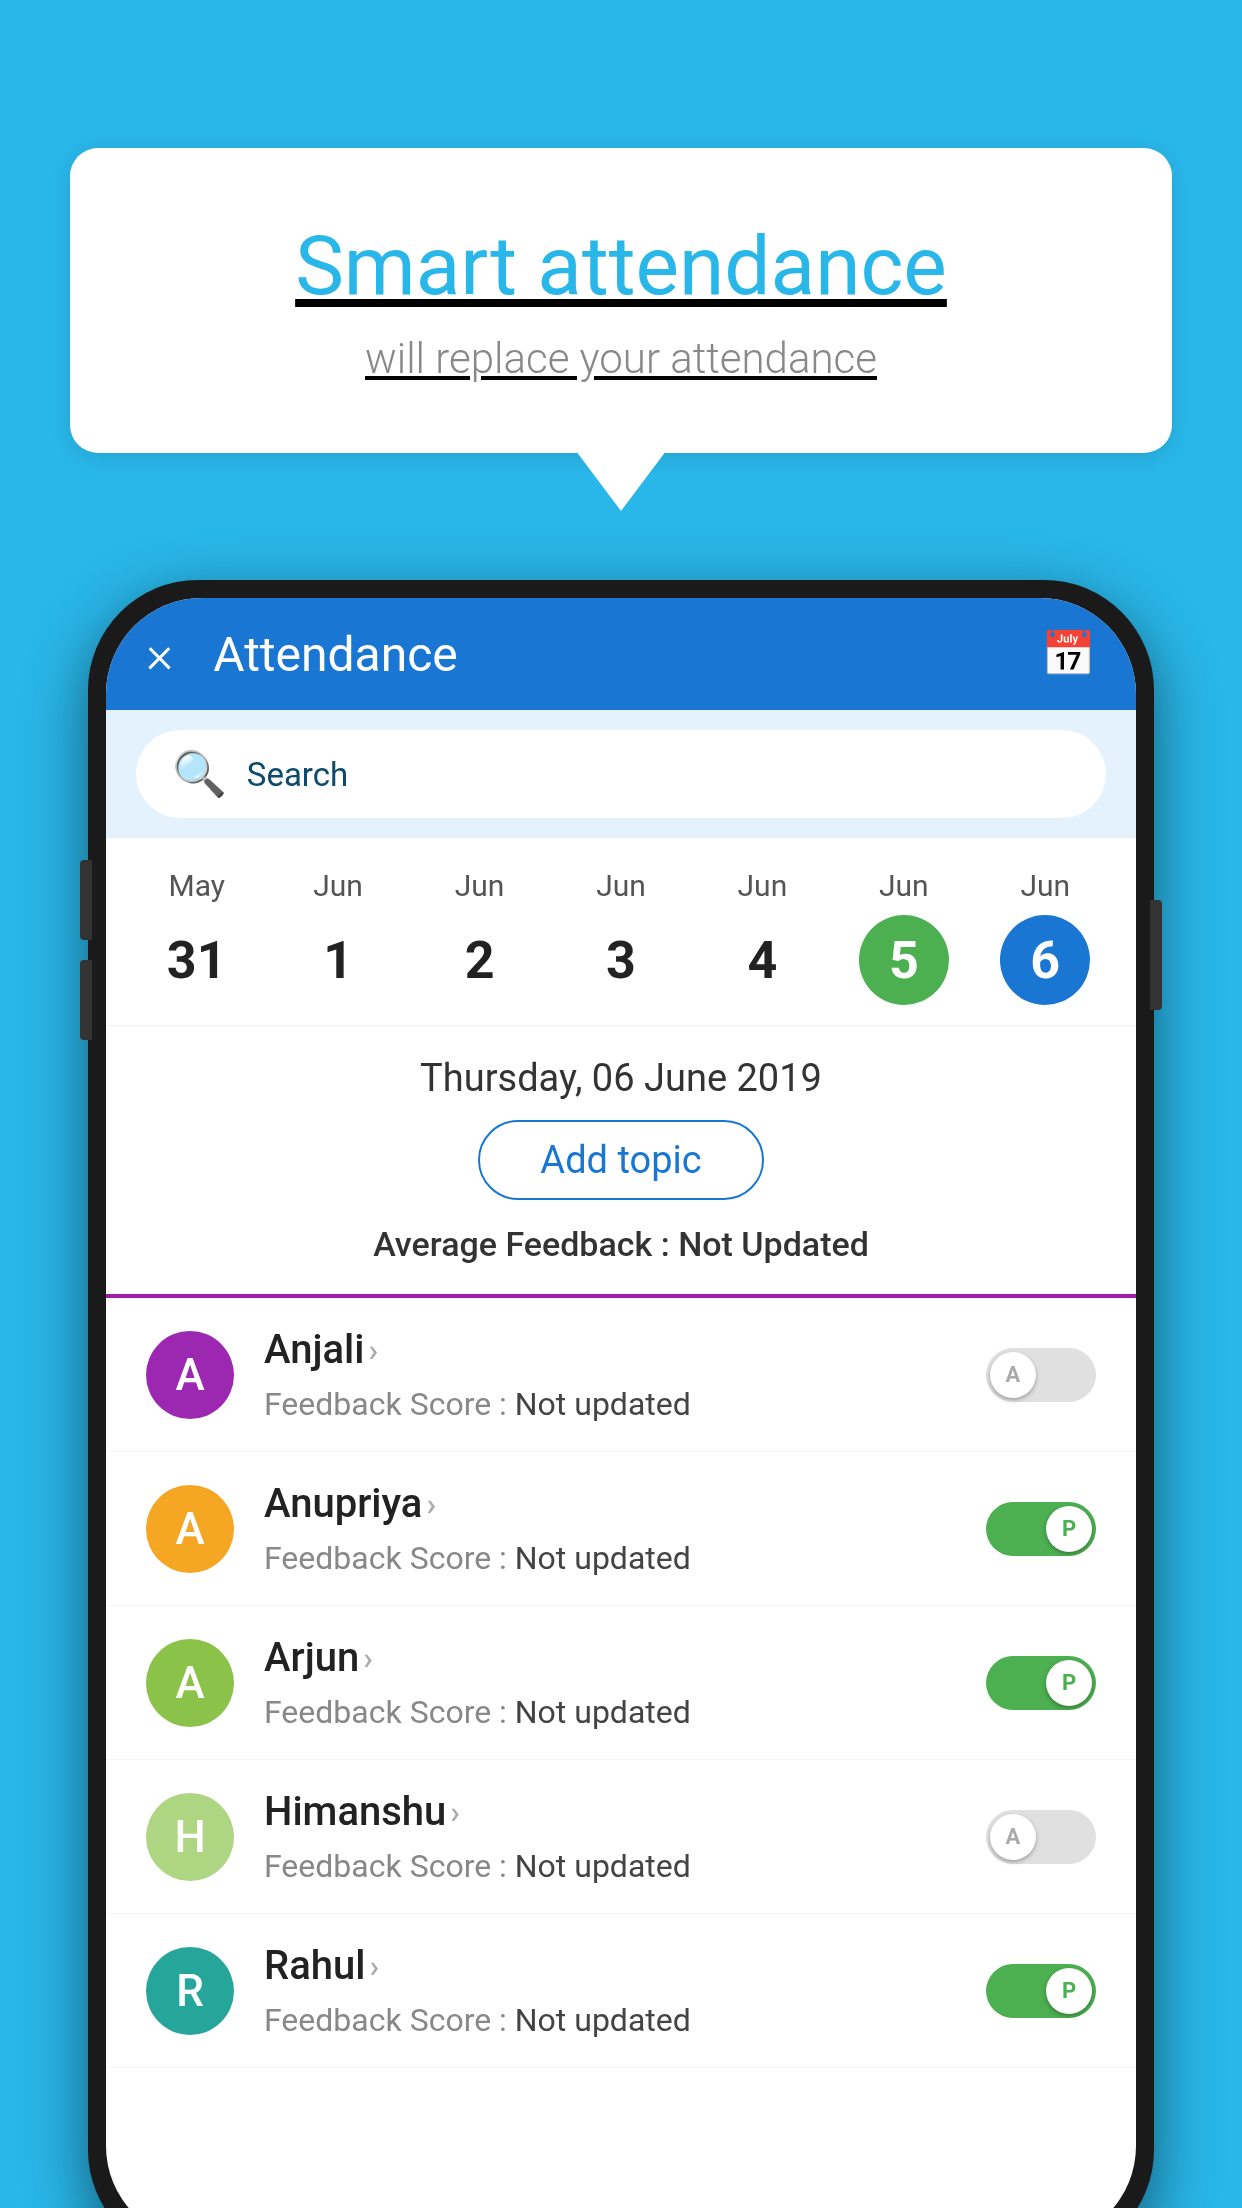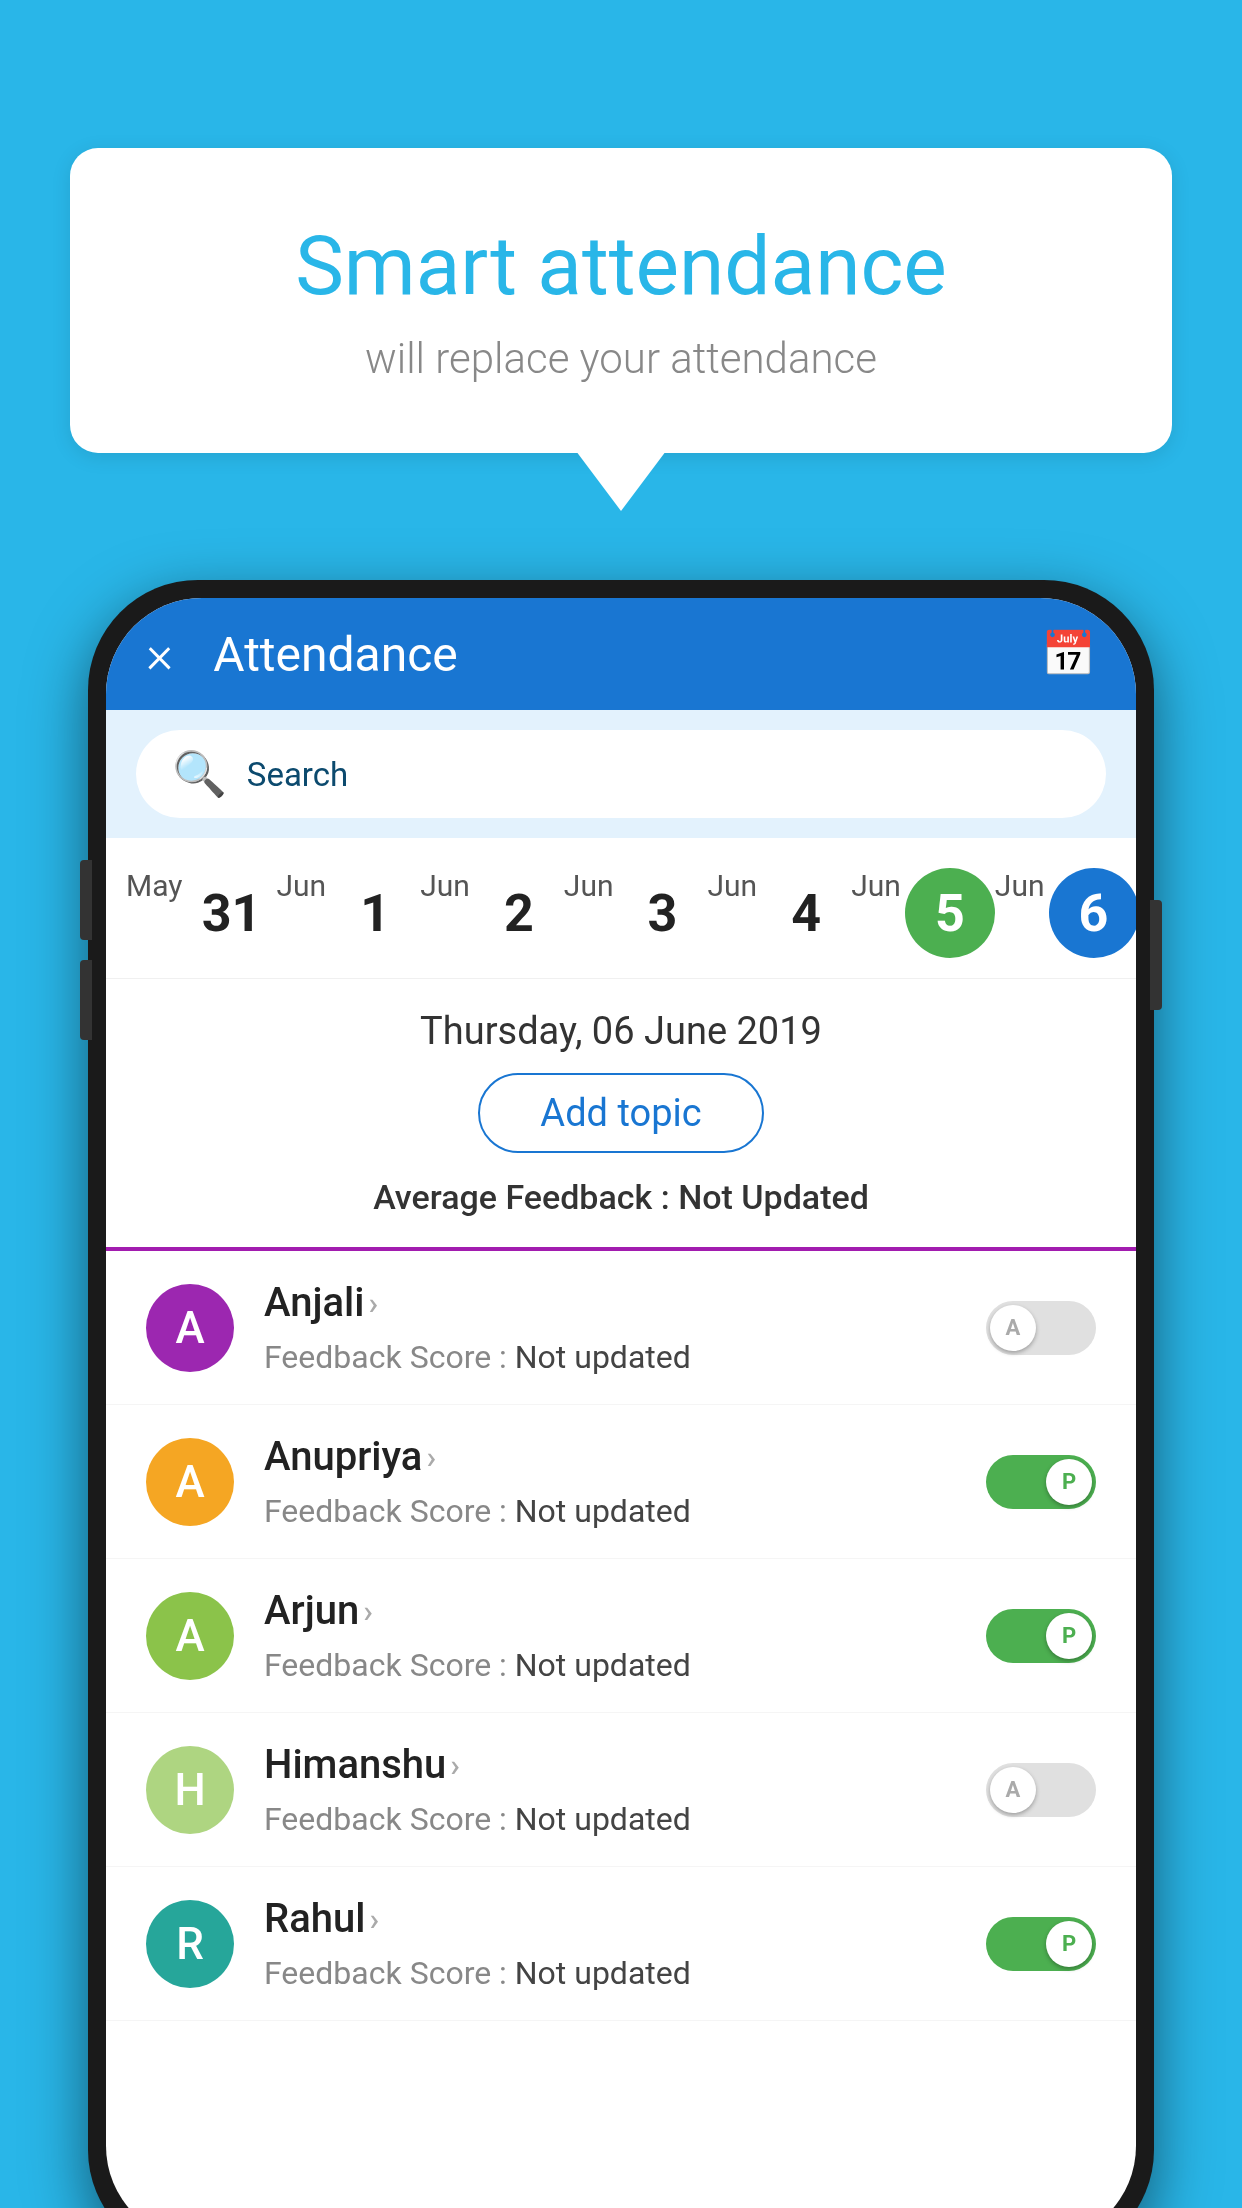--- a/index.html
+++ b/index.html
@@ -24,20 +24,21 @@
       align-items: center;
     }
 
     .speech-bubble {
       background: white;
       border-radius: 28px;
       padding: 70px 28px;
       width: 100%;
       text-align: center;
       box-shadow: 0 4px 20px rgba(0,0,0,0.1);
+      text-decoration: underline;
     }
 
     .speech-bubble-title {
       font-size: 82px;
       color: #29b6e8;
       font-weight: 400;
       margin-bottom: 20px;
     }
 
     .speech-bubble-subtitle {
@@ -191,23 +192,23 @@
       background: white;
       padding: 30px 20px 20px;
       display: flex;
       justify-content: space-around;
       align-items: center;
       border-bottom: 1px solid #f0f0f0;
     }
 
     .cal-day {
       display: flex;
-      flex-direction: row;
-      align-items: flex-start;
-      gap: 4px;
+      flex-direction: column;
+      align-items: center;
+      gap: 12px;
     }
 
     .cal-month {
       font-size: 30px;
       color: #555;
     }
 
     .cal-date {
       font-size: 52px;
       font-weight: 700;

